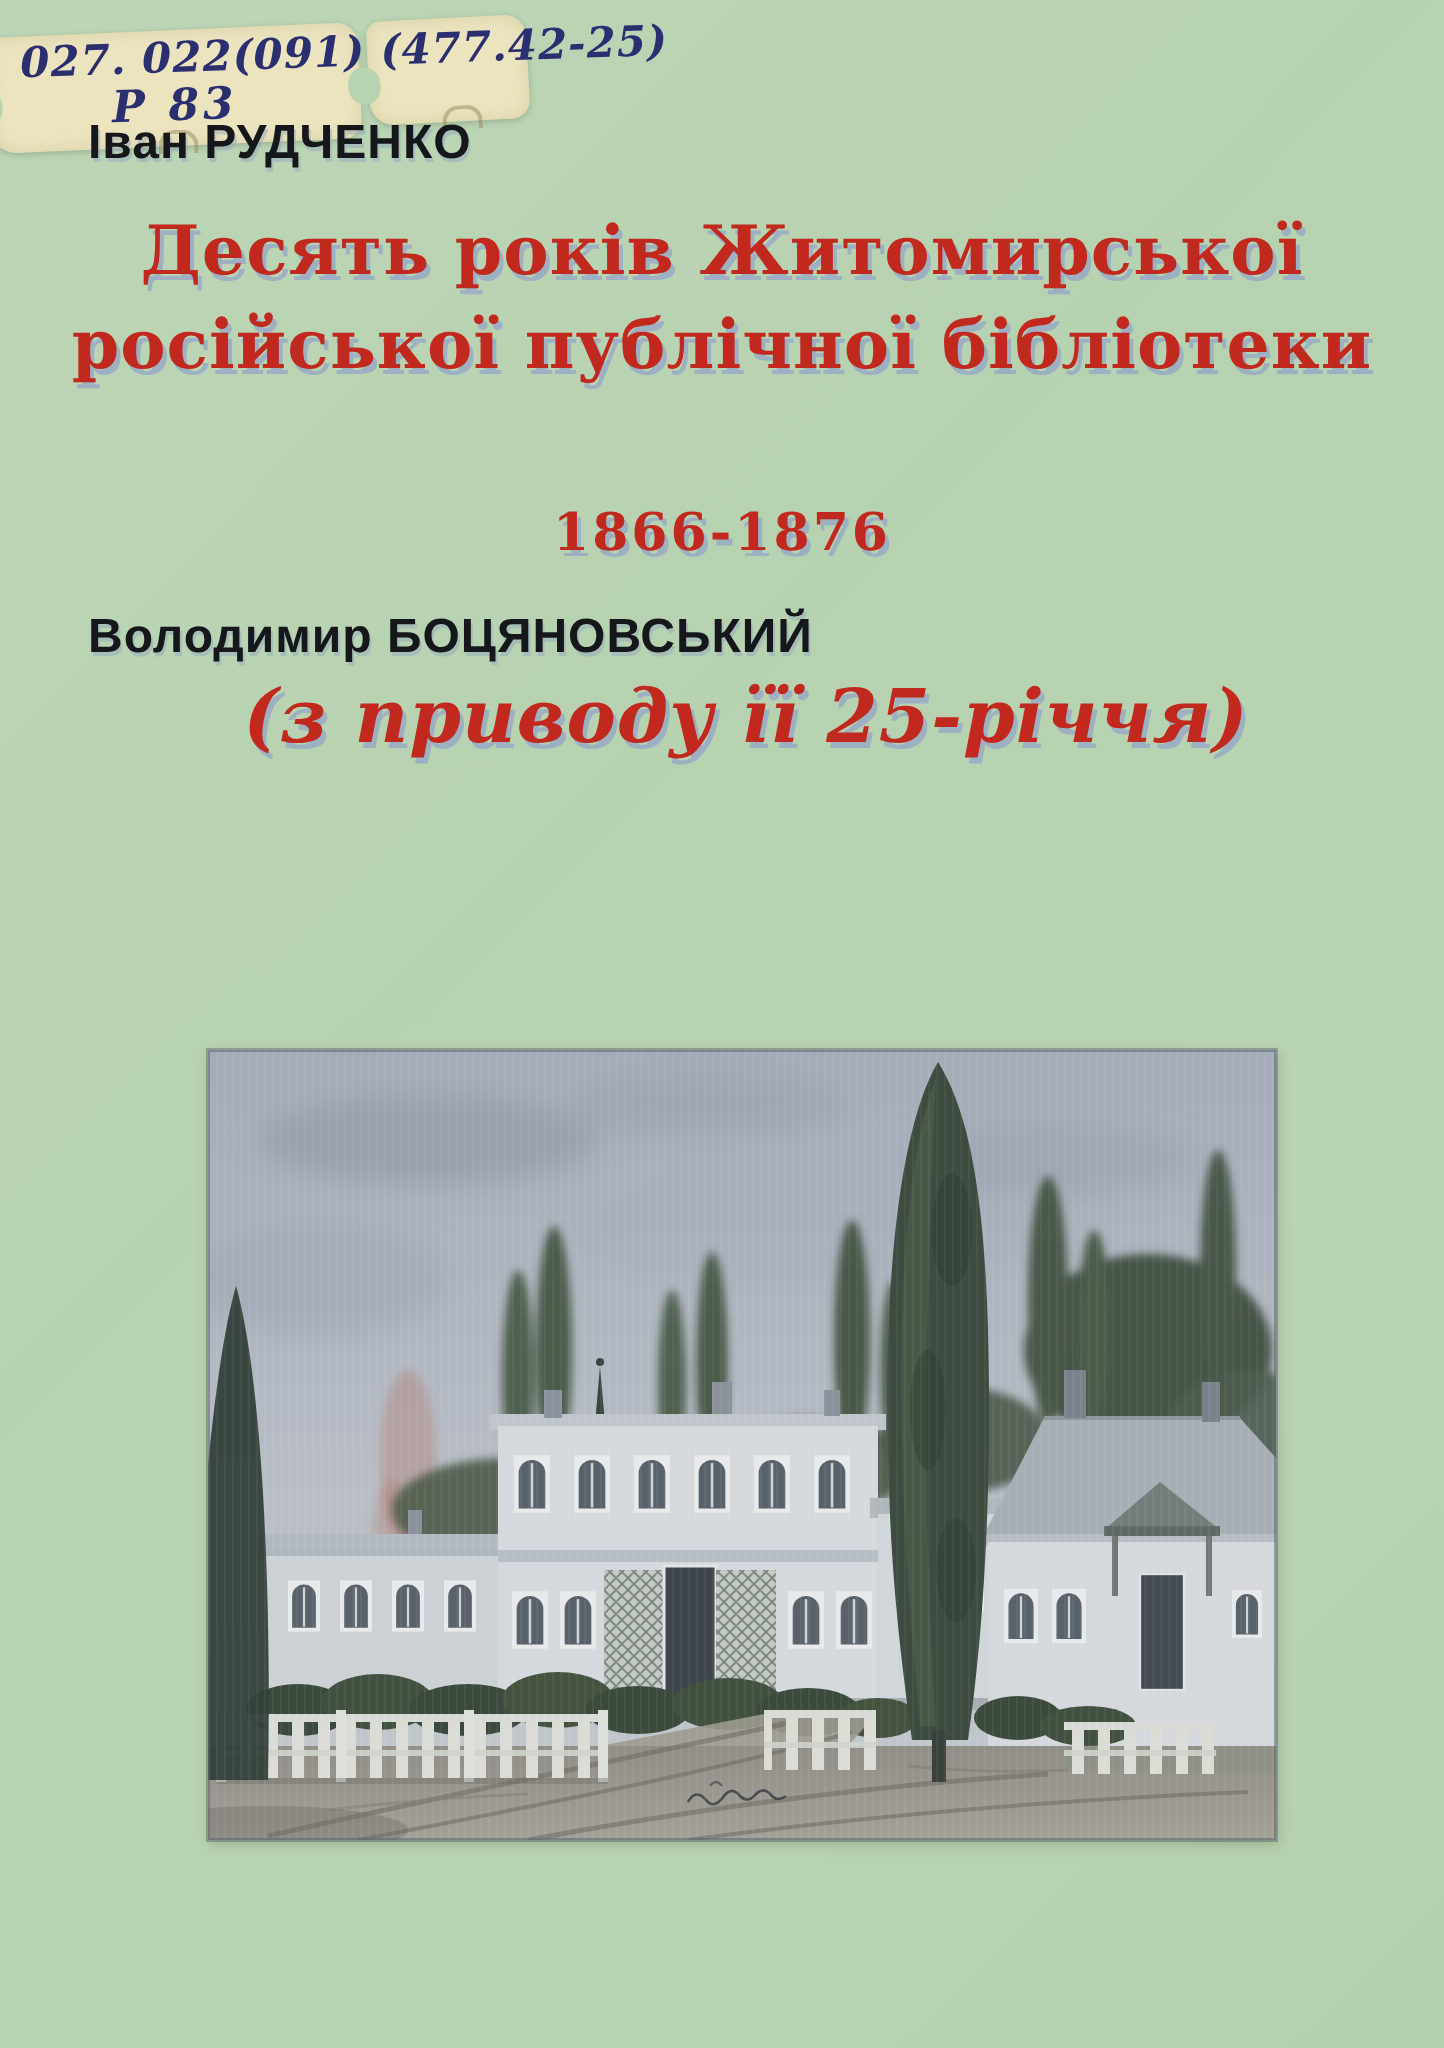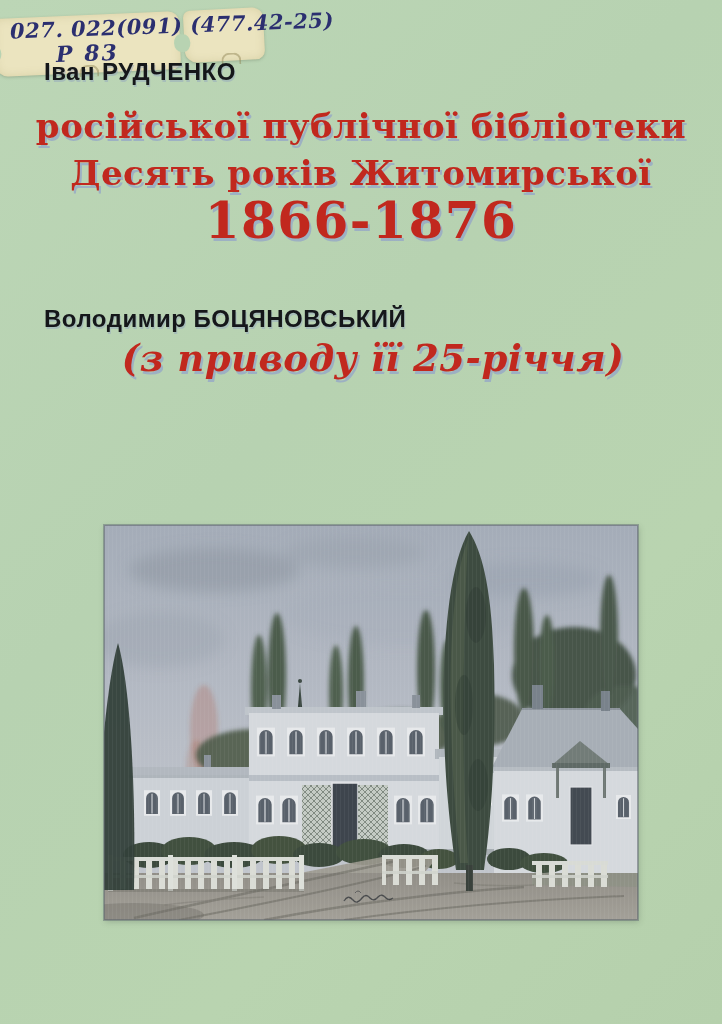--- a/index.html
+++ b/index.html
@@ -23,21 +23,21 @@
   
   .author{position:absolute;width:100%;text-align:left;font-weight:bold;font-size:24px;color:#15171a;
     text-shadow:1px 2px 0 rgba(145,162,190,.45);letter-spacing:.5px;margin-left:44px;}
   .author.a1{top:58px;}
   .author.a2{top:305px;}
   .title-block{position:absolute;width:100%;text-align:center;}
   .t1{top:103px;}
   .t2{top:335px;}
   .red-line{font-family:"DejaVu Serif",serif;font-weight:bold;font-size:34px;line-height:47px;
     color:#c1281e;text-shadow:2px 3px 0 rgba(152,170,198,.85);letter-spacing:.5px;}
-  .red-line.years{font-size:50px;letter-spacing:1.5px;}
+  .red-line.years{font-size:26px;letter-spacing:1.5px;margin-top:47px;}
   .red-line.italic{font-style:italic;font-size:37px;margin-left:24px;}
   
   .photo{position:absolute;left:104px;top:525px;width:534px;height:395px;
     box-shadow:0 0 0 1px rgba(90,100,110,.45), 1px 2px 6px rgba(60,70,60,.25);}
   .photo svg{display:block;}
 </style>
 </head>
 <body>
 
 <div class="cover">
@@ -52,22 +52,22 @@
       <span class="notch nl"></span>
       <span class="notch nb"></span>
     </div>
     <div class="hw hw1">027. 022(091) (477.42-25)</div>
     <div class="hw hw2">Р 83</div>
   </div>
 
   <div class="author a1">Іван РУДЧЕНКО</div>
 
   <div class="title-block t1">
+    <div class="red-line">Десять років Житомирської</div>
     <div class="red-line">російської публічної бібліотеки</div>
-    <div class="red-line">Десять років Житомирської</div>
     <div class="red-line years">1866-1876</div>
   </div>
 
   <div class="author a2">Володимир БОЦЯНОВСЬКИЙ</div>
 
   <div class="title-block t2">
     <div class="red-line italic">(з приводу її 25-річчя)</div>
   </div>
 
   <div class="photo">

